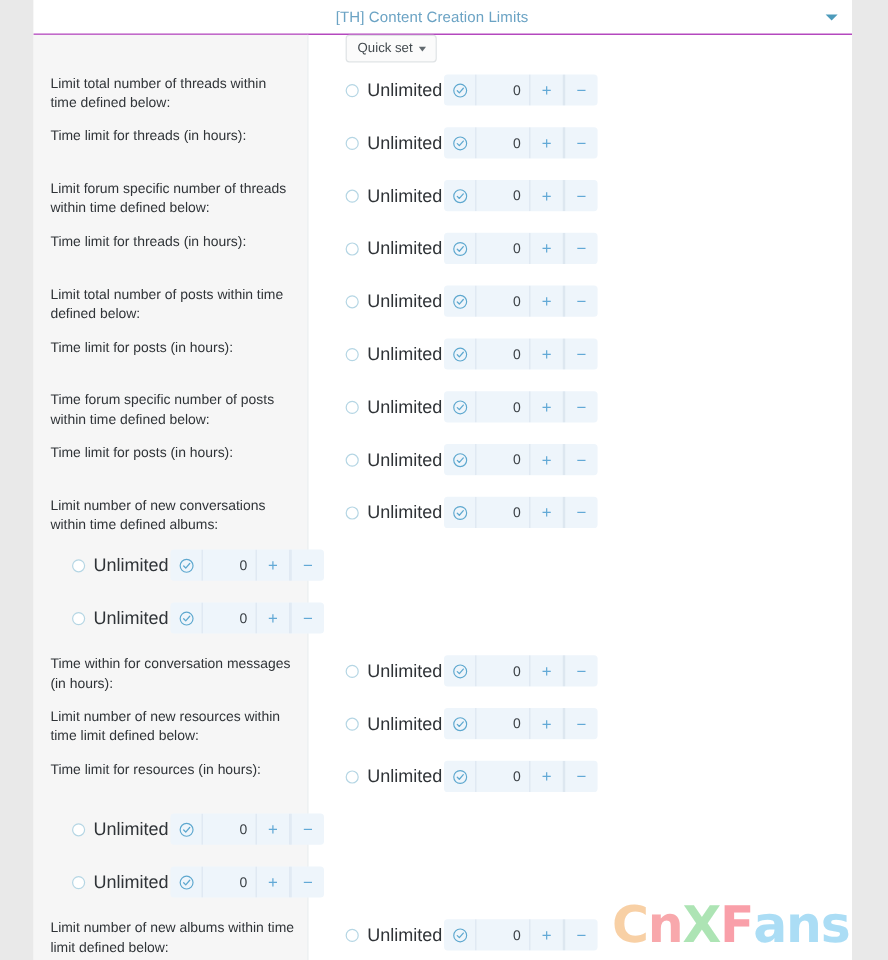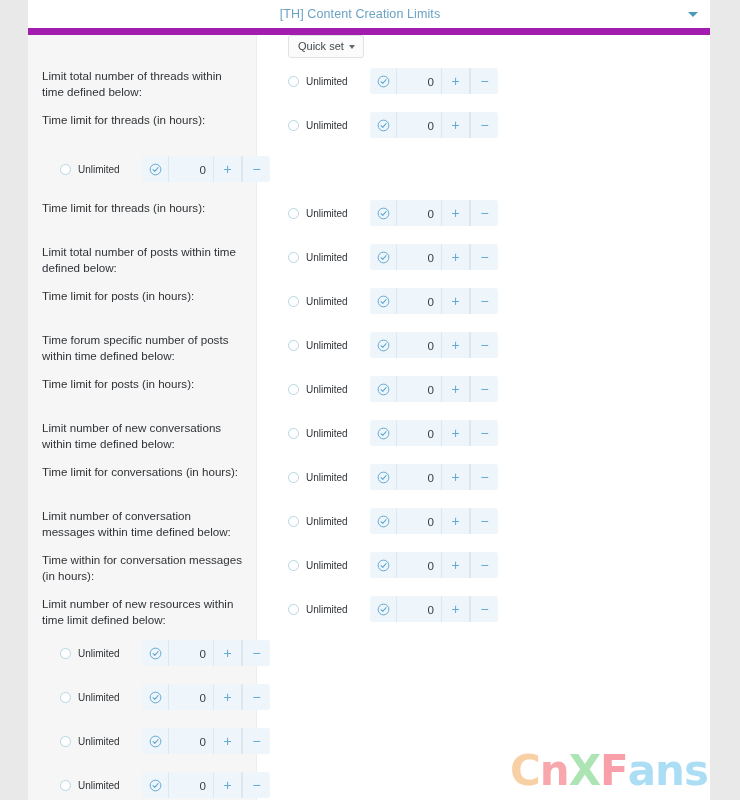--- a/index.html
+++ b/index.html
@@ -25,21 +25,21 @@
     height: 800px;
     background: #ffffff;
     box-sizing: border-box;
   }
 
   
   .panel-header {
     position: relative;
     height: 28px;
     background: #ffffff;
-    border-bottom: 7px solid #a21caf;
+    border-bottom: 1px solid #a21caf;
     display: flex;
     align-items: center;
     justify-content: center;
   }
   .panel-title {
     font-size: 12.5px;
     color: #6ba3c4;
     letter-spacing: .1px;
     white-space: nowrap;
     margin-left: -18px;
@@ -149,21 +149,21 @@
   .radio-dot {
     width: 11px;
     height: 11px;
     border-radius: 50%;
     border: 1px solid #b5d6e4;
     background: #ffffff;
     box-sizing: border-box;
     flex-shrink: 0;
   }
   .radio-label {
-    font-size: 10px;
+    font-size: 15px;
     color: #2f3337;
     white-space: nowrap;
   }
 
   
   .spinner {
     display: inline-flex;
     align-items: stretch;
     height: 26px;
     background: #eef5fb;
@@ -284,20 +284,21 @@
                     <path d="M5 8.2 L7.1 10.3 L11.2 5.6" fill="none" stroke="#5ea8cf" stroke-width="1.3" stroke-linecap="round" stroke-linejoin="round"></path>
                   </svg>
                 </span>
                 <span class="spin-value">0</span>
                 <span class="spin-btn plus">+</span>
                 <span class="spin-btn minus">−</span>
               </div>
             </div>
           </div>
           <div class="row">
+            <div class="row-label">Limit forum specific number of threads within time defined below:</div>
             <div class="row-control">
               <label class="radio-wrap">
                 <span class="radio-dot"></span>
                 <span class="radio-label">Unlimited</span>
               </label>
               <div class="spinner">
                 <span class="spin-icon">
                   <svg width="13" height="13" viewBox="0 0 16 16" aria-hidden="true">
                     <circle cx="8" cy="8" r="6.6" fill="none" stroke="#5ea8cf" stroke-width="1.2"></circle>
                     <path d="M5 8.2 L7.1 10.3 L11.2 5.6" fill="none" stroke="#5ea8cf" stroke-width="1.3" stroke-linecap="round" stroke-linejoin="round"></path>
@@ -403,61 +404,59 @@
                     <path d="M5 8.2 L7.1 10.3 L11.2 5.6" fill="none" stroke="#5ea8cf" stroke-width="1.3" stroke-linecap="round" stroke-linejoin="round"></path>
                   </svg>
                 </span>
                 <span class="spin-value">0</span>
                 <span class="spin-btn plus">+</span>
                 <span class="spin-btn minus">−</span>
               </div>
             </div>
           </div>
           <div class="row">
-            <div class="row-label">Limit number of new conversations within time defined below:</div>
-            <div class="row-control">
-              <label class="radio-wrap">
-                <span class="radio-dot"></span>
-                <span class="radio-label">Unlimited</span>
-              </label>
-              <div class="spinner">
-                <span class="spin-icon">
-                  <svg width="13" height="13" viewBox="0 0 16 16" aria-hidden="true">
-                    <circle cx="8" cy="8" r="6.6" fill="none" stroke="#5ea8cf" stroke-width="1.2"></circle>
-                    <path d="M5 8.2 L7.1 10.3 L11.2 5.6" fill="none" stroke="#5ea8cf" stroke-width="1.3" stroke-linecap="round" stroke-linejoin="round"></path>
-                  </svg>
-                </span>
-                <span class="spin-value">0</span>
-                <span class="spin-btn plus">+</span>
-                <span class="spin-btn minus">−</span>
-              </div>
-            </div>
-          </div>
-          <div class="row">
-            <div class="row-label">Time limit for conversations (in hours):</div>
-            <div class="row-control">
-              <label class="radio-wrap">
-                <span class="radio-dot"></span>
-                <span class="radio-label">Unlimited</span>
-              </label>
-              <div class="spinner">
-                <span class="spin-icon">
-                  <svg width="13" height="13" viewBox="0 0 16 16" aria-hidden="true">
-                    <circle cx="8" cy="8" r="6.6" fill="none" stroke="#5ea8cf" stroke-width="1.2"></circle>
-                    <path d="M5 8.2 L7.1 10.3 L11.2 5.6" fill="none" stroke="#5ea8cf" stroke-width="1.3" stroke-linecap="round" stroke-linejoin="round"></path>
-                  </svg>
-                </span>
-                <span class="spin-value">0</span>
-                <span class="spin-btn plus">+</span>
-                <span class="spin-btn minus">−</span>
-              </div>
-            </div>
-          </div>
-          <div class="row">
-            <div class="row-label">Limit number of conversation messages within time defined below:</div>
+            <div class="row-label">Limit number of new conversations within time defined albums:</div>
+            <div class="row-control">
+              <label class="radio-wrap">
+                <span class="radio-dot"></span>
+                <span class="radio-label">Unlimited</span>
+              </label>
+              <div class="spinner">
+                <span class="spin-icon">
+                  <svg width="13" height="13" viewBox="0 0 16 16" aria-hidden="true">
+                    <circle cx="8" cy="8" r="6.6" fill="none" stroke="#5ea8cf" stroke-width="1.2"></circle>
+                    <path d="M5 8.2 L7.1 10.3 L11.2 5.6" fill="none" stroke="#5ea8cf" stroke-width="1.3" stroke-linecap="round" stroke-linejoin="round"></path>
+                  </svg>
+                </span>
+                <span class="spin-value">0</span>
+                <span class="spin-btn plus">+</span>
+                <span class="spin-btn minus">−</span>
+              </div>
+            </div>
+          </div>
+          <div class="row">
+            <div class="row-control">
+              <label class="radio-wrap">
+                <span class="radio-dot"></span>
+                <span class="radio-label">Unlimited</span>
+              </label>
+              <div class="spinner">
+                <span class="spin-icon">
+                  <svg width="13" height="13" viewBox="0 0 16 16" aria-hidden="true">
+                    <circle cx="8" cy="8" r="6.6" fill="none" stroke="#5ea8cf" stroke-width="1.2"></circle>
+                    <path d="M5 8.2 L7.1 10.3 L11.2 5.6" fill="none" stroke="#5ea8cf" stroke-width="1.3" stroke-linecap="round" stroke-linejoin="round"></path>
+                  </svg>
+                </span>
+                <span class="spin-value">0</span>
+                <span class="spin-btn plus">+</span>
+                <span class="spin-btn minus">−</span>
+              </div>
+            </div>
+          </div>
+          <div class="row">
             <div class="row-control">
               <label class="radio-wrap">
                 <span class="radio-dot"></span>
                 <span class="radio-label">Unlimited</span>
               </label>
               <div class="spinner">
                 <span class="spin-icon">
                   <svg width="13" height="13" viewBox="0 0 16 16" aria-hidden="true">
                     <circle cx="8" cy="8" r="6.6" fill="none" stroke="#5ea8cf" stroke-width="1.2"></circle>
                     <path d="M5 8.2 L7.1 10.3 L11.2 5.6" fill="none" stroke="#5ea8cf" stroke-width="1.3" stroke-linecap="round" stroke-linejoin="round"></path>
@@ -503,77 +502,79 @@
                     <path d="M5 8.2 L7.1 10.3 L11.2 5.6" fill="none" stroke="#5ea8cf" stroke-width="1.3" stroke-linecap="round" stroke-linejoin="round"></path>
                   </svg>
                 </span>
                 <span class="spin-value">0</span>
                 <span class="spin-btn plus">+</span>
                 <span class="spin-btn minus">−</span>
               </div>
             </div>
           </div>
           <div class="row">
-            <div class="row-control">
-              <label class="radio-wrap">
-                <span class="radio-dot"></span>
-                <span class="radio-label">Unlimited</span>
-              </label>
-              <div class="spinner">
-                <span class="spin-icon">
-                  <svg width="13" height="13" viewBox="0 0 16 16" aria-hidden="true">
-                    <circle cx="8" cy="8" r="6.6" fill="none" stroke="#5ea8cf" stroke-width="1.2"></circle>
-                    <path d="M5 8.2 L7.1 10.3 L11.2 5.6" fill="none" stroke="#5ea8cf" stroke-width="1.3" stroke-linecap="round" stroke-linejoin="round"></path>
-                  </svg>
-                </span>
-                <span class="spin-value">0</span>
-                <span class="spin-btn plus">+</span>
-                <span class="spin-btn minus">−</span>
-              </div>
-            </div>
-          </div>
-          <div class="row">
-            <div class="row-control">
-              <label class="radio-wrap">
-                <span class="radio-dot"></span>
-                <span class="radio-label">Unlimited</span>
-              </label>
-              <div class="spinner">
-                <span class="spin-icon">
-                  <svg width="13" height="13" viewBox="0 0 16 16" aria-hidden="true">
-                    <circle cx="8" cy="8" r="6.6" fill="none" stroke="#5ea8cf" stroke-width="1.2"></circle>
-                    <path d="M5 8.2 L7.1 10.3 L11.2 5.6" fill="none" stroke="#5ea8cf" stroke-width="1.3" stroke-linecap="round" stroke-linejoin="round"></path>
-                  </svg>
-                </span>
-                <span class="spin-value">0</span>
-                <span class="spin-btn plus">+</span>
-                <span class="spin-btn minus">−</span>
-              </div>
-            </div>
-          </div>
-          <div class="row">
-            <div class="row-control">
-              <label class="radio-wrap">
-                <span class="radio-dot"></span>
-                <span class="radio-label">Unlimited</span>
-              </label>
-              <div class="spinner">
-                <span class="spin-icon">
-                  <svg width="13" height="13" viewBox="0 0 16 16" aria-hidden="true">
-                    <circle cx="8" cy="8" r="6.6" fill="none" stroke="#5ea8cf" stroke-width="1.2"></circle>
-                    <path d="M5 8.2 L7.1 10.3 L11.2 5.6" fill="none" stroke="#5ea8cf" stroke-width="1.3" stroke-linecap="round" stroke-linejoin="round"></path>
-                  </svg>
-                </span>
-                <span class="spin-value">0</span>
-                <span class="spin-btn plus">+</span>
-                <span class="spin-btn minus">−</span>
-              </div>
-            </div>
-          </div>
-          <div class="row">
+            <div class="row-label">Time limit for resources (in hours):</div>
+            <div class="row-control">
+              <label class="radio-wrap">
+                <span class="radio-dot"></span>
+                <span class="radio-label">Unlimited</span>
+              </label>
+              <div class="spinner">
+                <span class="spin-icon">
+                  <svg width="13" height="13" viewBox="0 0 16 16" aria-hidden="true">
+                    <circle cx="8" cy="8" r="6.6" fill="none" stroke="#5ea8cf" stroke-width="1.2"></circle>
+                    <path d="M5 8.2 L7.1 10.3 L11.2 5.6" fill="none" stroke="#5ea8cf" stroke-width="1.3" stroke-linecap="round" stroke-linejoin="round"></path>
+                  </svg>
+                </span>
+                <span class="spin-value">0</span>
+                <span class="spin-btn plus">+</span>
+                <span class="spin-btn minus">−</span>
+              </div>
+            </div>
+          </div>
+          <div class="row">
+            <div class="row-control">
+              <label class="radio-wrap">
+                <span class="radio-dot"></span>
+                <span class="radio-label">Unlimited</span>
+              </label>
+              <div class="spinner">
+                <span class="spin-icon">
+                  <svg width="13" height="13" viewBox="0 0 16 16" aria-hidden="true">
+                    <circle cx="8" cy="8" r="6.6" fill="none" stroke="#5ea8cf" stroke-width="1.2"></circle>
+                    <path d="M5 8.2 L7.1 10.3 L11.2 5.6" fill="none" stroke="#5ea8cf" stroke-width="1.3" stroke-linecap="round" stroke-linejoin="round"></path>
+                  </svg>
+                </span>
+                <span class="spin-value">0</span>
+                <span class="spin-btn plus">+</span>
+                <span class="spin-btn minus">−</span>
+              </div>
+            </div>
+          </div>
+          <div class="row">
+            <div class="row-control">
+              <label class="radio-wrap">
+                <span class="radio-dot"></span>
+                <span class="radio-label">Unlimited</span>
+              </label>
+              <div class="spinner">
+                <span class="spin-icon">
+                  <svg width="13" height="13" viewBox="0 0 16 16" aria-hidden="true">
+                    <circle cx="8" cy="8" r="6.6" fill="none" stroke="#5ea8cf" stroke-width="1.2"></circle>
+                    <path d="M5 8.2 L7.1 10.3 L11.2 5.6" fill="none" stroke="#5ea8cf" stroke-width="1.3" stroke-linecap="round" stroke-linejoin="round"></path>
+                  </svg>
+                </span>
+                <span class="spin-value">0</span>
+                <span class="spin-btn plus">+</span>
+                <span class="spin-btn minus">−</span>
+              </div>
+            </div>
+          </div>
+          <div class="row">
+            <div class="row-label">Limit number of new albums within time limit defined below:</div>
             <div class="row-control">
               <label class="radio-wrap">
                 <span class="radio-dot"></span>
                 <span class="radio-label">Unlimited</span>
               </label>
               <div class="spinner">
                 <span class="spin-icon">
                   <svg width="13" height="13" viewBox="0 0 16 16" aria-hidden="true">
                     <circle cx="8" cy="8" r="6.6" fill="none" stroke="#5ea8cf" stroke-width="1.2"></circle>
                     <path d="M5 8.2 L7.1 10.3 L11.2 5.6" fill="none" stroke="#5ea8cf" stroke-width="1.3" stroke-linecap="round" stroke-linejoin="round"></path>

